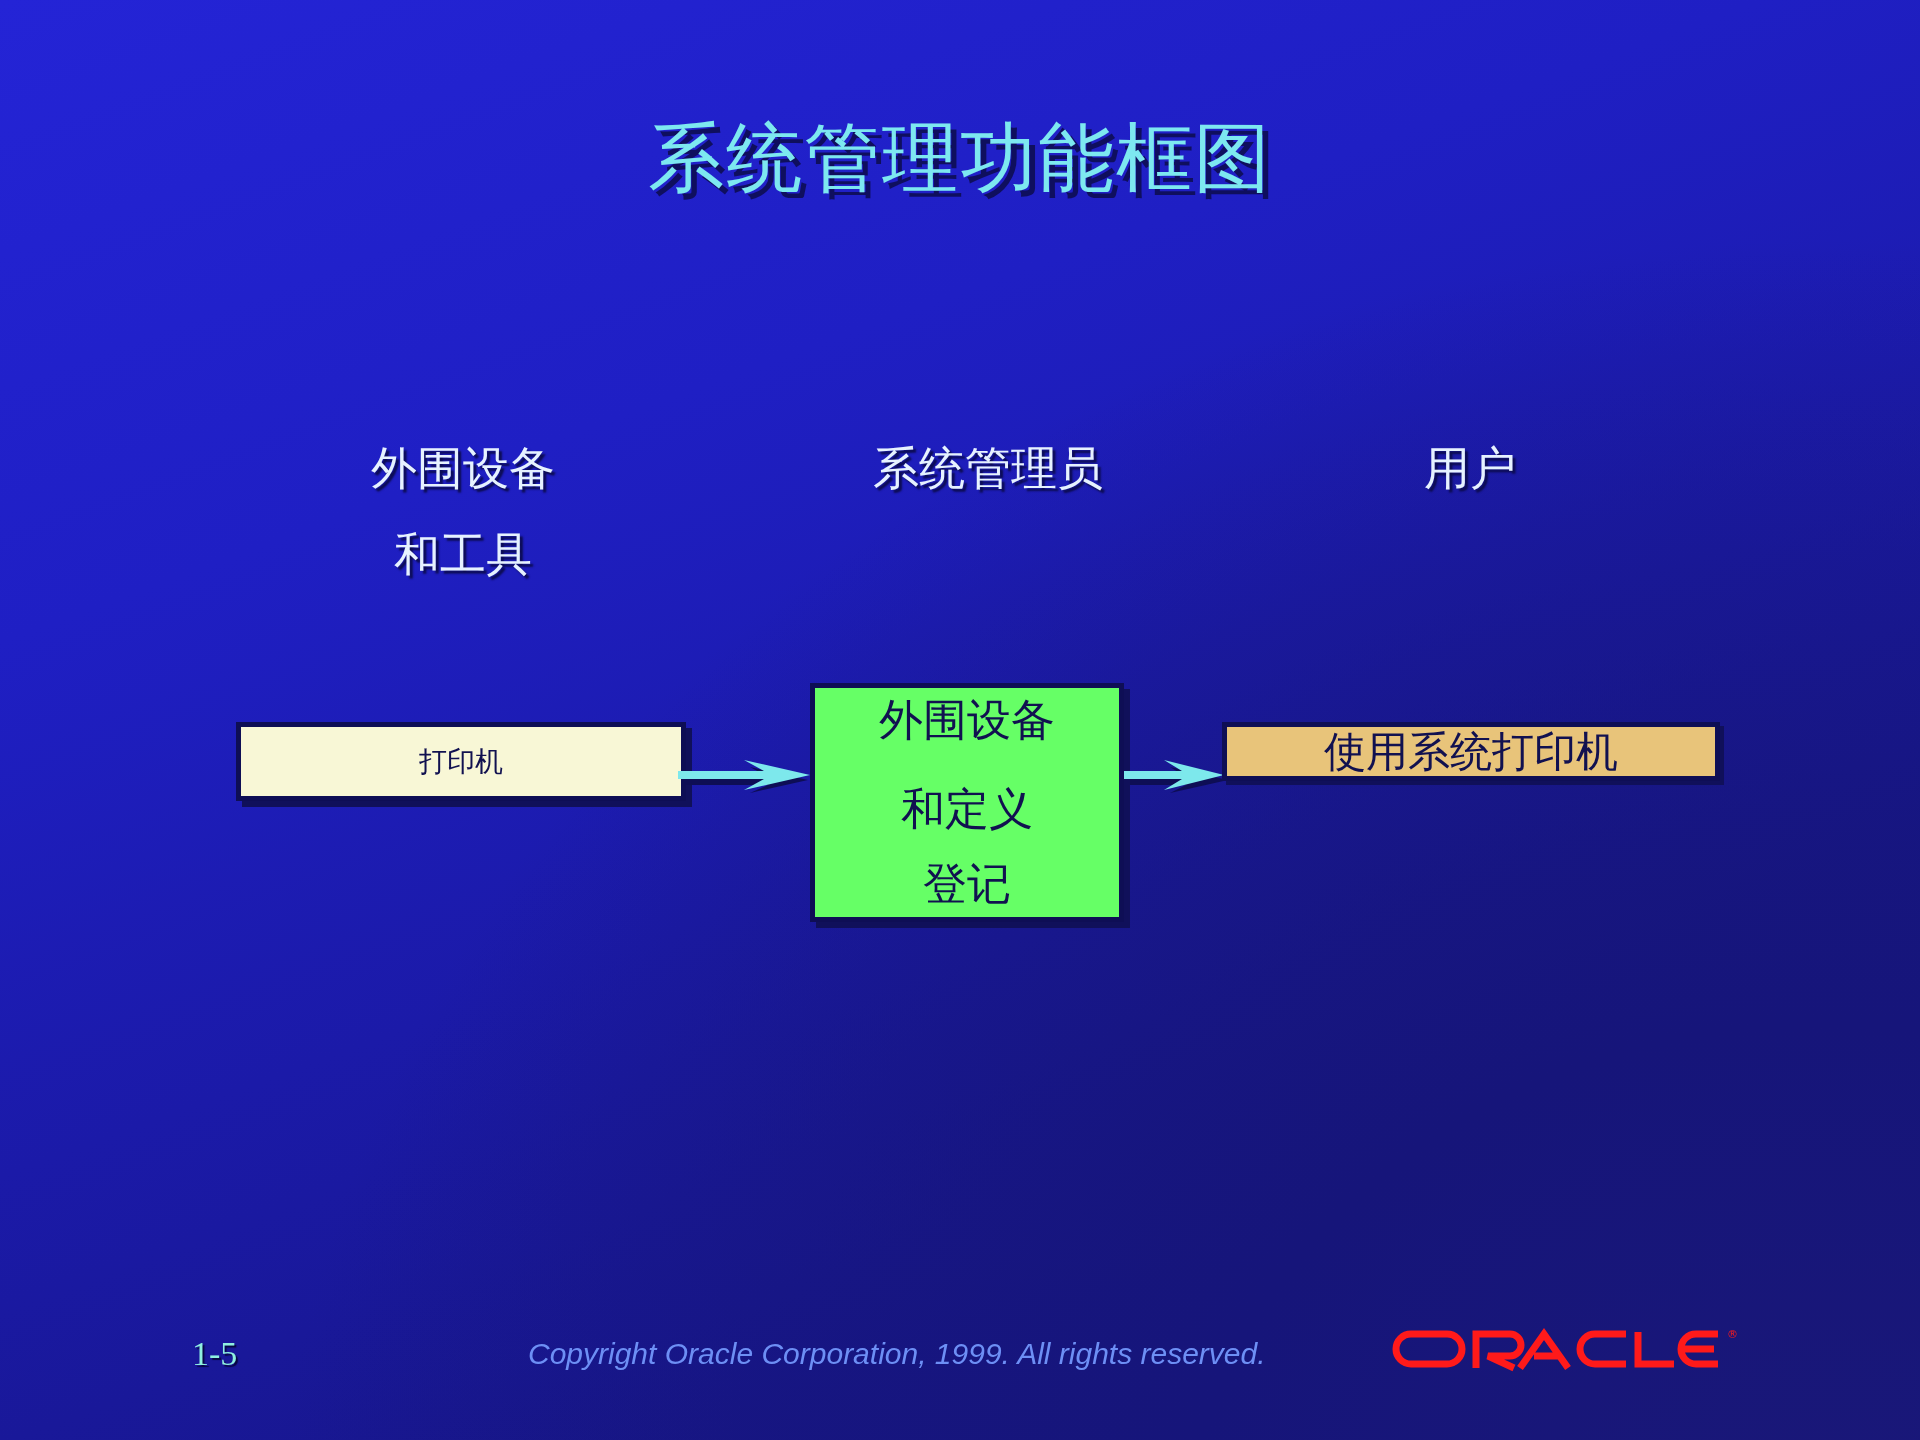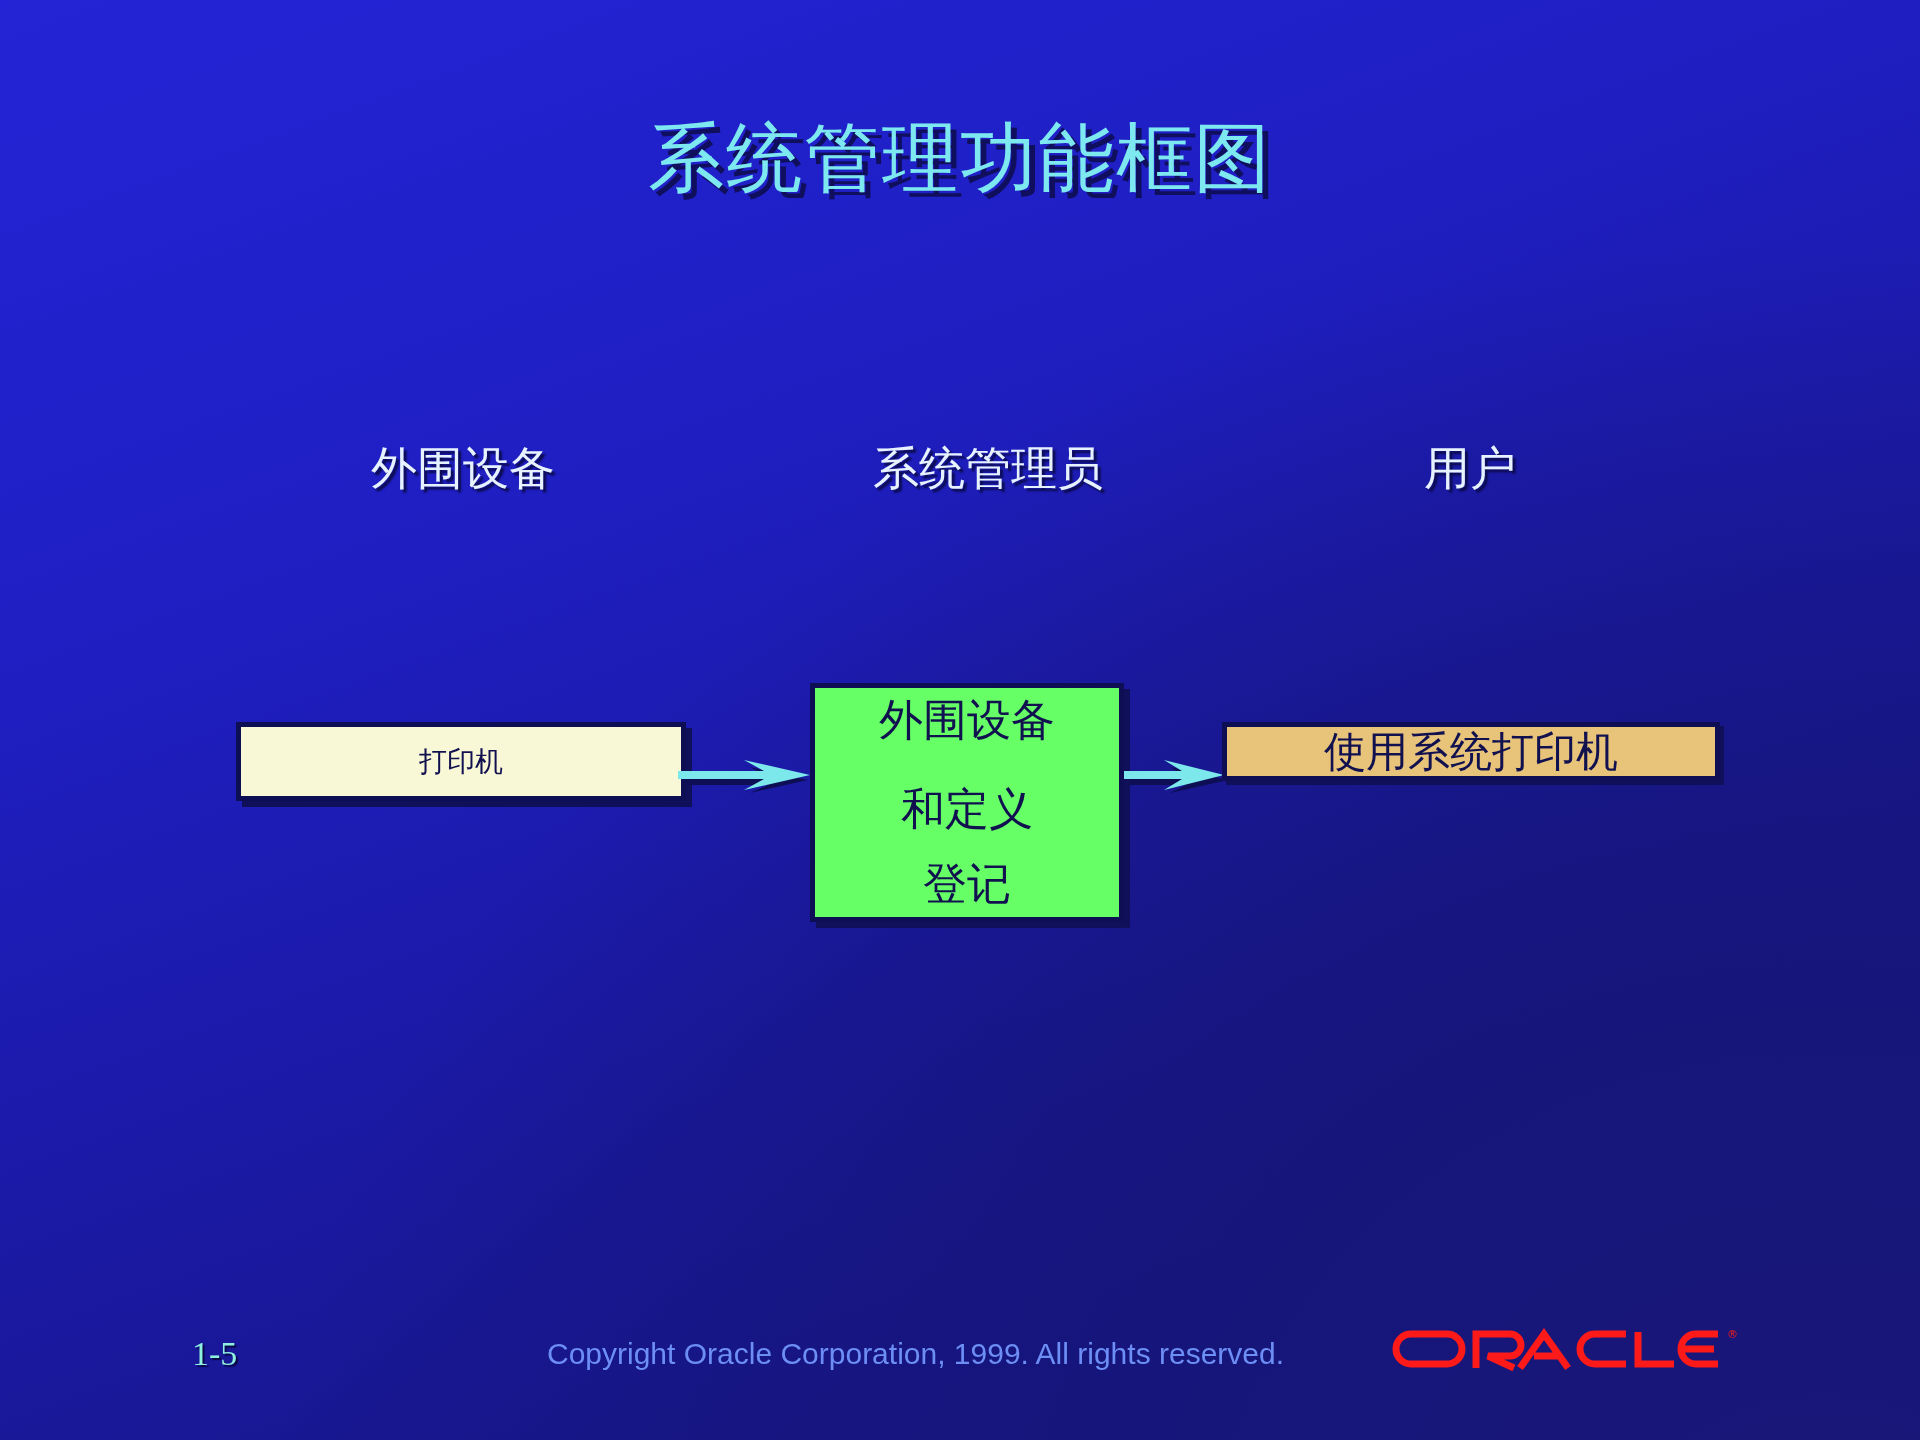--- a/index.html
+++ b/index.html
@@ -24,30 +24,31 @@
     box-sizing:border-box; border:5px solid #0e0e55;
     color:#111150; text-align:center;
     box-shadow: 6px 6px 0 #10105a;
   }
   .box1 { left:236px; top:722px; width:450px; height:79px; background:#f8f7d6; font-size:28px; line-height:69px; }
   .box2 { left:810px; top:683px; width:314px; height:239px; background:#66ff66; font-size:44px; }
   .box2 .line { height:76px; line-height:64px; }
   .box3 { left:1222px; top:722px; width:498px; height:59px; background:#e8c47a; font-size:42px; line-height:49px; box-shadow: 4px 4px 0 #10105a; text-align: center; }
   .arrow { height:40px; }
   .footer-num { left:192px; top:1335px; font-size:34px; color:#8ff0e0; text-shadow: 2px 2px 1px #070740; font-family:Liberation Serif, serif; }
-  .copyright { left:547px; top:1337px; font-size:30px; color:#6d8ff5; font-family:"Liberation Sans", sans-serif; }
+  .copyright { left:528px; top:1337px; font-size:30px; color:#6d8ff5; font-family:"Liberation Sans", sans-serif;font-style:italic; }
   .logo { left:1392px; top:1326px; }
 </style>
 </head>
 <body>
 
 <div class="abs title">系统管理功能框图</div>
 
 <div class="abs heading" style="left:313px; top:438px; width:300px;">
   <div style="height:86px;">外围设备</div>
+  <div>和工具</div>
 </div>
 <div class="abs heading" style="left:838px; top:438px; width:300px;">
   <div>系统管理员</div>
 </div>
 <div class="abs heading" style="left:1320px; top:438px; width:300px;">
   <div>用户</div>
 </div>
 
 <div class="abs box box1">
   <span>打印机</span>

